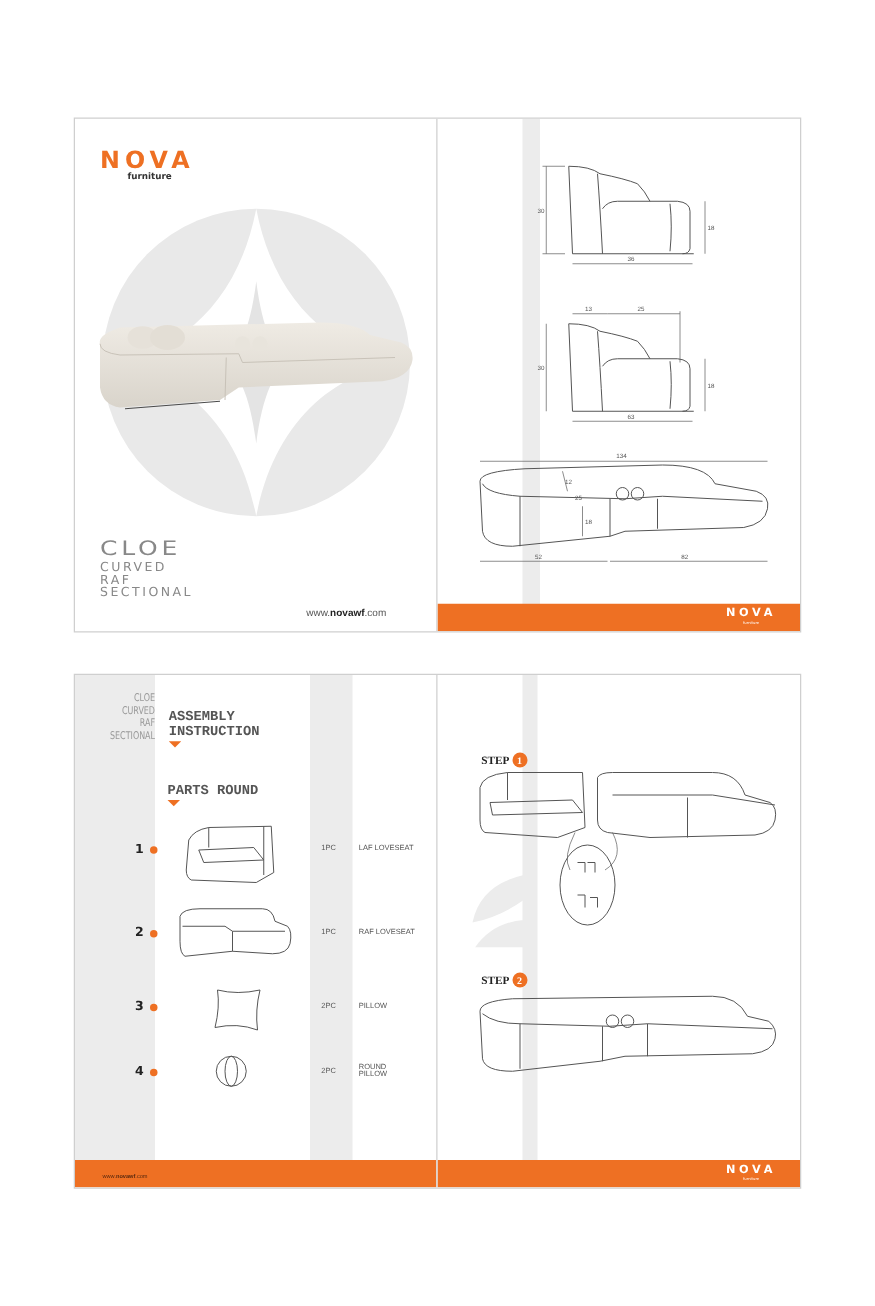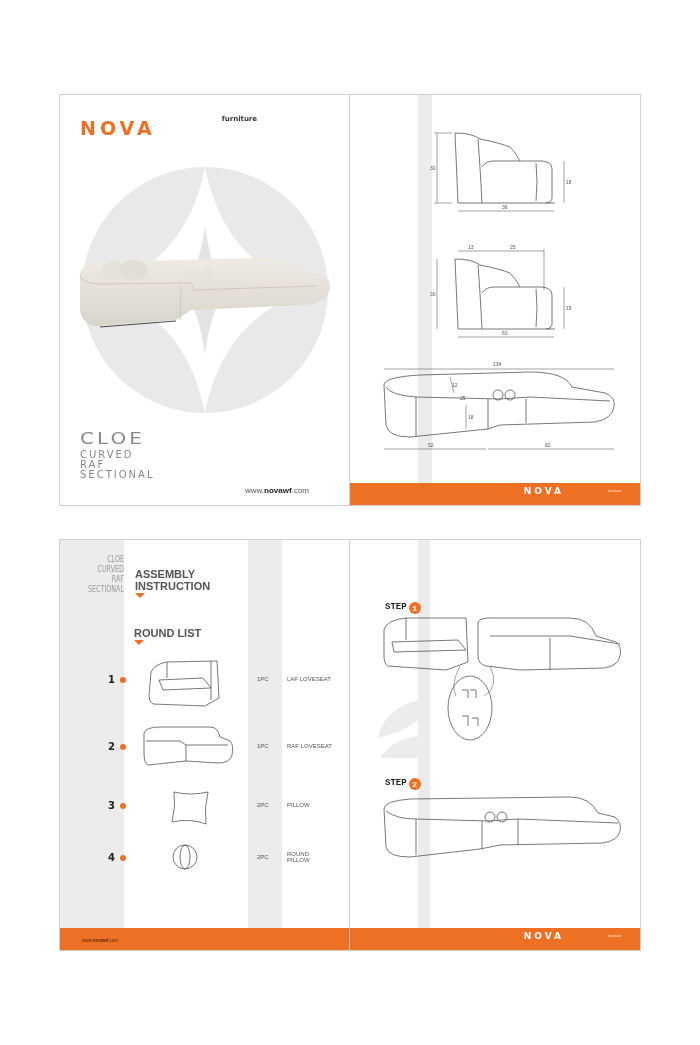--- a/index.html
+++ b/index.html
@@ -5,41 +5,41 @@
   * { box-sizing: border-box; margin: 0; padding: 0; }
   html, body { width: 700px; height: 1045px; background: #ffffff; overflow: hidden; }
   body { position: relative; font-family: "Liberation Sans", sans-serif; color: #333; }
   .spread { position: absolute; left: 59px; width: 582px; height: 412px; border: 1px solid #cfcfcf; background: #fff; overflow: hidden; }
   .spread.s1 { top: 94px; }
   .spread.s2 { top: 539px; }
   .page { position: absolute; top: 0; height: 100%; overflow: hidden; }
   .page.left { left: 0; width: 290px; border-right: 1px solid #cfcfcf; }
   .page.right { left: 290px; width: 291px; }
   .footer-bar { position: absolute; left: 0; right: 0; bottom: 0; height: 22px; background: #ee7023; }
-  .logo { position: absolute; display: flex; flex-direction: row; align-items: flex-start; gap: 44px; }
+  .logo { position: absolute; display: flex; flex-direction: column; align-items: flex-start; }
   .logo .word { font-family: "DejaVu Sans", sans-serif; font-weight: bold; letter-spacing: 4px; color: #ee7023; }
   .logo .sub { font-family: "DejaVu Sans", sans-serif; font-weight: bold; color: #333; }
   .svgline { stroke: #555; stroke-width: 0.8; fill: none; }
   .dim { stroke: #666; stroke-width: 0.6; fill: none; }
   .dimtxt { font-family: "Liberation Sans", sans-serif; font-size: 5px; fill: #555; }
   .cloe-title { position: absolute; left: 20px; top: 335px; font-family: "DejaVu Sans", sans-serif; color: #888; font-weight: normal; line-height: 1; }
   .cloe-title .big { font-size: 20px; letter-spacing: 3px; transform: scaleY(0.8); display:block; transform-origin: left top; }
   .cloe-title .small { font-size: 10px; letter-spacing: 2px; display:block; line-height: 10px; }
   .url { position: absolute; right: 40px; bottom: 10px; font-size: 8px; color: #555; margin-left: 24px; }
   .url b { color: #222; }
   .gray-band { position: absolute; background: #ececec; }
   .side-title { position: absolute; left: 0; width: 64px; top: 14px; text-align: right; font-family: "DejaVu Sans", sans-serif; font-size: 8.5px; line-height: 10px; color: #999; letter-spacing: 0; transform: scaleX(0.75); transform-origin: right top; }
-  .heading { position: absolute; font-family: Liberation Sans, sans-serif; font-weight: bold; color: #555; font-size: 11px; line-height: 12px; }
+  .heading { position: absolute; font-family: Liberation Mono, monospace; font-weight: bold; color: #555; font-size: 11px; line-height: 12px; }
   .tri { width: 0; height: 0; border-left: 5px solid transparent; border-right: 5px solid transparent; border-top: 5px solid #ee7023; margin-top: 1px; }
   .part-row { position: absolute; left: 0; width: 290px; height: 40px; }
   .part-num { position: absolute; left: 48px; font-family: "DejaVu Sans", sans-serif; font-weight: bold; font-size: 10px; color: #222; }
   .dot { position: absolute; left: 60px; width: 6px; height: 6px; border-radius: 50%; background: #ee7023; }
   .qty { position: absolute; left: 197px; font-size: 6px; color: #555; }
   .pname { position: absolute; left: 227px; font-size: 6px; color: #555; line-height: 6px; }
-  .step { position: absolute; display: flex; font-family: Liberation Mono, monospace; font-weight: bold; font-size: 9px; color: #222; }
+  .step { position: absolute; display: flex; align-items: center; font-family: Liberation Serif, serif; font-weight: bold; font-size: 9px; color: #222; }
   .step .circ { width: 12px; height: 12px; border-radius: 50%; background: #ee7023; color: #fff; font-size: 8px; display: flex; align-items: center; justify-content: center; margin-left: 2px; }
   .small-url { position: absolute; left: 22px; bottom: 7px; font-size: 4.5px; color: #5a2a10; }
 </style>
 </head>
 <body>
 
 <div class="spread s1">
 
   <div class="page left">
 
@@ -164,21 +164,21 @@
       <div>SECTIONAL</div>
     </div>
 
     <div class="heading" style="left:75px;top:28px;">
       <div>ASSEMBLY</div>
       <div>INSTRUCTION</div>
       <div class="tri"></div>
     </div>
 
     <div class="heading" style="left:74px;top:87px;">
-      <div>ROUND LIST</div>
+      <div>PARTS ROUND</div>
       <div class="tri"></div>
     </div>
 
     <div class="part-row" style="top:118px;">
       <span class="part-num" style="top:16px;">1</span>
       <span class="dot" style="top:19px;"></span>
       <svg style="position:absolute;left:83px;top:0;" width="80" height="55" viewBox="0 0 80 55">
         <path class="svgline" d="M8 14 Q 12 6 24 4 L 74 3 L 76 40 L 62 48 L 10 46 Q 6 44 6 38 Z"></path>
         <path class="svgline" d="M16 22 L 60 20 L 68 30 L 20 32 Z"></path>
           <path class="svgline" d="M24 4 L 24 20"></path>

